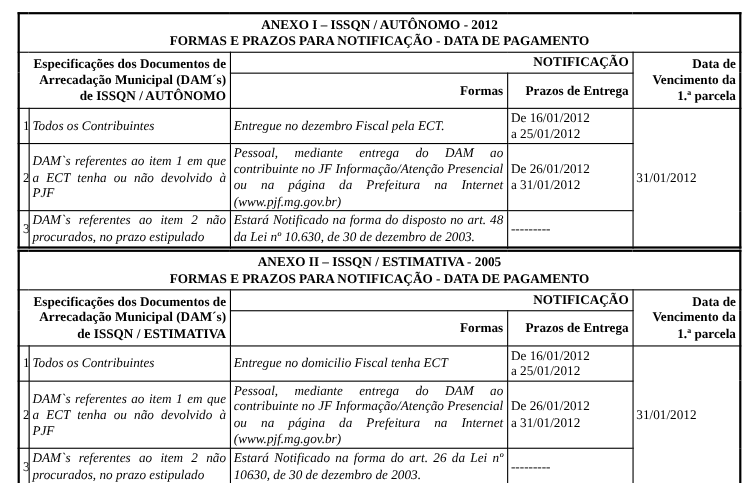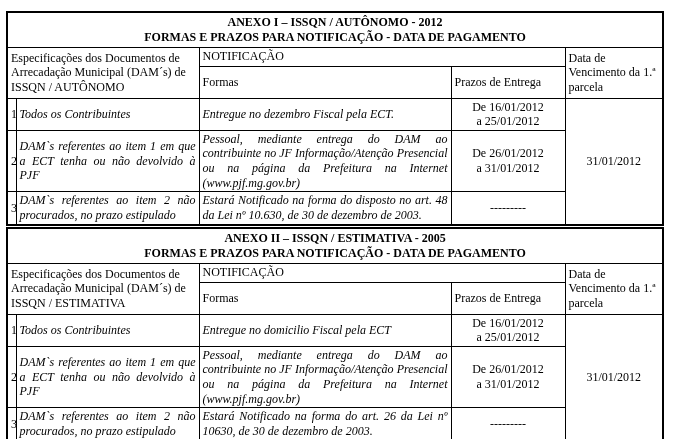--- a/index.html
+++ b/index.html
@@ -6,43 +6,43 @@
   #page {
     position: relative;
     width: 684px;
     height: 439px;
     background: #ffffff;
     font-family: "Liberation Serif", serif;
     color: #000000;
   }
   table.anexo {
     position: absolute;
-    left: 6px;
+    left: 16px;
     width: 656px;
     border-collapse: collapse;
     table-layout: fixed;
     background: #ffffff;
     border: 2px solid #000000;
   }
   #anexo1 { top: 11px; }
   #anexo2 { top: 227px; }
   table.anexo td, table.anexo th {
     border: 1px solid #000000;
     padding: 1px 3px;
     vertical-align: middle;
     font-size: 12px;
     line-height: 1.22;
     overflow: hidden;
   }
   .title-cell { text-align: center; font-weight: bold; font-size: 13px; line-height: 1.28; }
-  .hdr { text-align: left; font-weight: normal; font-size: 12.5px; margin-top: 29px; }
-  .spec-hdr { text-align: left; font-weight: normal; font-size: 12px; }
+  .hdr { text-align: right; font-weight: bold; font-size: 12.5px; margin-top: 29px; }
+  .spec-hdr { text-align: right; font-weight: bold; font-size: 12px; }
   .num-cell { padding: 0; text-align: center; font-size: 12px; }
   .spec-cell, .forma-cell { text-align: justify; font-style: italic; }
-  .prazo-cell, .venc-cell { text-align: center; }
+  .prazo-cell, .venc-cell { }
   col.c-num { width: 9px; }
   col.c-spec { width: 183px; }
   col.c-forma { width: 252px; }
   col.c-prazo { width: 114px; }
   col.c-venc { width: 98px; }
 </style>
 </head>
 <body>
 
 <div id="page">
@@ -121,21 +121,21 @@
         <td class="hdr" colspan="2">NOTIFICAÇÃO</td>
         <td class="hdr" rowspan="2">Data de Vencimento da 1.ª parcela</td>
       </tr>
       <tr style="height:32px;">
         <td class="hdr">Formas</td>
         <td class="hdr">Prazos de Entrega</td>
       </tr>
       <tr style="height:30px;">
         <td class="num-cell">1</td>
         <td class="spec-cell">Todos os Contribuintes</td>
-        <td class="forma-cell">Entregue no domicilio Fiscal pela ECT</td>
+        <td class="forma-cell">Entregue no domicilio Fiscal tenha ECT</td>
         <td class="prazo-cell">
           <div>De 16/01/2012</div>
           <div>a 25/01/2012</div>
         </td>
         <td class="venc-cell" rowspan="3">31/01/2012</td>
       </tr>
       <tr style="height:51px;">
         <td class="num-cell">2</td>
         <td class="spec-cell">DAM`s referentes ao item 1 em que a ECT tenha ou não devolvido à PJF</td>
         <td class="forma-cell">Pessoal, mediante entrega do DAM ao contribuinte no JF Informação/Atenção Presencial ou na página da Prefeitura na Internet (www.pjf.mg.gov.br)</td>

